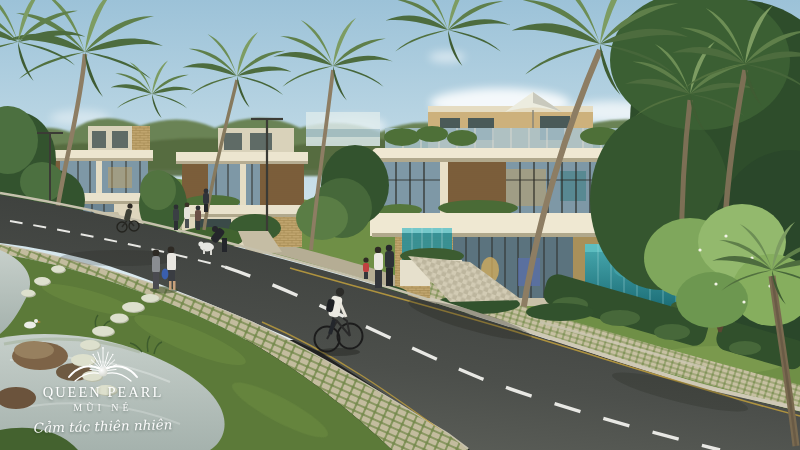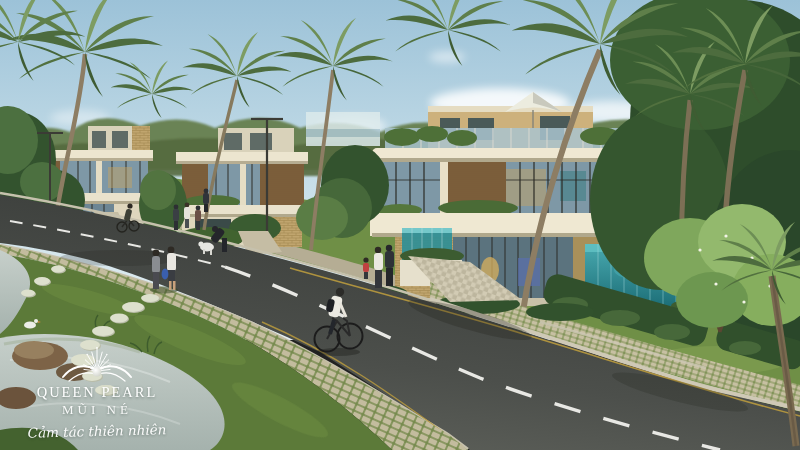--- a/index.html
+++ b/index.html
@@ -1,24 +1,24 @@
 <!DOCTYPE html>
 <html><head>
 <meta charset="utf-8">
 <style>
   html,body{margin:0;padding:0;background:#222;}
   .canvas{position:relative;width:800px;height:450px;overflow:hidden;
           font-family:"Liberation Sans",sans-serif;}
   .canvas svg.scene{position:absolute;left:0;top:0;}
-  .logo{position:absolute;left:12px;top:341px;width:170px;text-align:center;
+  .logo{position:absolute;left:18px;top:341px;width:170px;text-align:center;
         color:#fff;text-shadow:0 1px 3px rgba(20,40,30,.45);user-select:none;}
   .logo .emblem{display:block;margin:0 auto;}
   .logo .title{font-family:"Liberation Serif",serif;font-size:14.5px;
                letter-spacing:2px;font-weight:400;line-height:1.05;margin-top:-2px;}
-  .logo .subtitle{font-family:"Liberation Serif",serif;font-size:13px;
+  .logo .subtitle{font-family:"Liberation Serif",serif;font-size:10px;
                   letter-spacing:4px;opacity:.92;margin-top:2px;}
   .logo .tagline{font-family:"DejaVu Serif",serif;font-style:italic;
                  font-size:13.5px;opacity:.95;margin-top:5px;transform:rotate(-1.5deg);}
 </style>
 </head>
 <body>
 
 <div class="canvas">
 <svg class="scene" width="800" height="450" viewBox="0 0 800 450" xmlns="http://www.w3.org/2000/svg">
   <defs>

